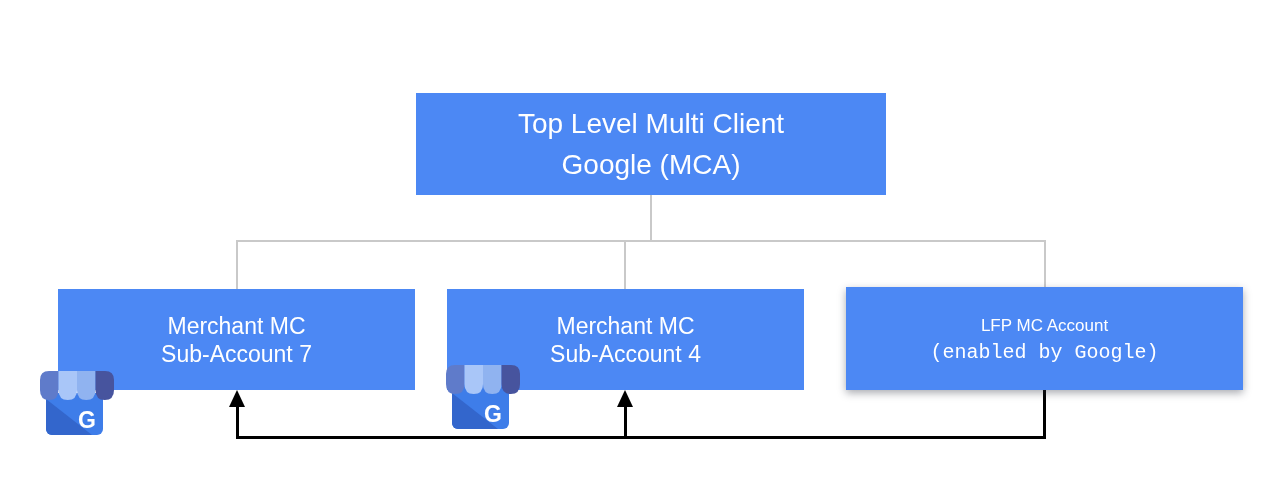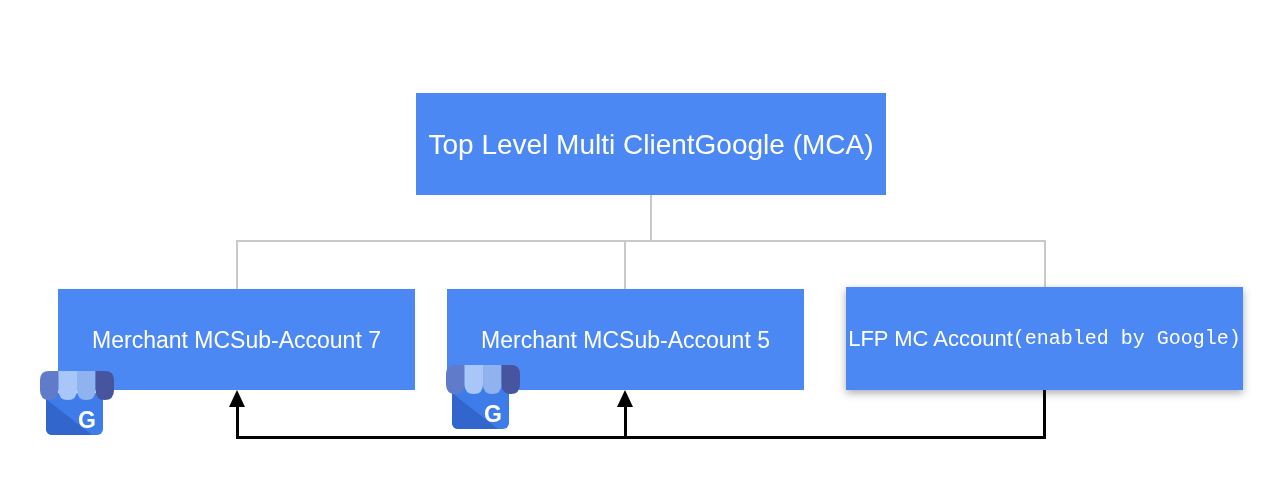--- a/index.html
+++ b/index.html
@@ -13,31 +13,31 @@
     height: 501px;
     background: var(--bg, #ffffff);
     font-family: "Liberation Sans", sans-serif;
     overflow: hidden;
   }
   .node {
     position: absolute;
     background: var(--node-fill, #4c88f4);
     color: var(--node-text, #ffffff);
     display: flex;
-    flex-direction: row;
+    flex-direction: column;
     justify-content: center;
     align-items: center;
     text-align: center;
   }
   .node-top   { left: 416px; top: 93px;  width: 470px; height: 102px; font-size: 28px; line-height: 41px; }
   .node-m1    { left: 58px;  top: 289px; width: 357px; height: 101px; font-size: 23px; line-height: 28px; }
   .node-m2    { left: 447px; top: 289px; width: 357px; height: 101px; font-size: 23px; line-height: 28px; }
   .node-lfp   { left: 846px; top: 287px; width: 397px; height: 103px;
                 box-shadow: 0 3px 8px rgba(40,45,60,0.40); }
-  .node-lfp .l1 { font-size: 22px; line-height: 28px; }
+  .node-lfp .l1 { font-size: 17px; line-height: 28px; }
   .node-lfp .l2 { font-size: 20px; line-height: 26px; font-family: Liberation Mono, monospace; }
 
   .conn { position: absolute; }
   .conn.gray  { background: var(--connector, #c9c9c9); }
   .conn.black { background: var(--flow, #000000); }
 
   .arrowhead {
     position: absolute;
     width: 0; height: 0;
     border-left: 8px solid transparent;
@@ -70,21 +70,21 @@
     <div>Google (MCA)</div>
   </div>
 
   <div class="node node-m1">
     <div>Merchant MC</div>
     <div>Sub-Account 7</div>
   </div>
 
   <div class="node node-m2">
     <div>Merchant MC</div>
-    <div>Sub-Account 5</div>
+    <div>Sub-Account 4</div>
   </div>
 
   <div class="node node-lfp">
     <div class="l1">LFP MC Account</div>
     <div class="l2">(enabled by Google)</div>
   </div>
 
   <svg class="biz-icon" style="left:40px; top:369px" viewBox="0 0 74 68">
     <defs>
       <clipPath id="bodyClip1">

